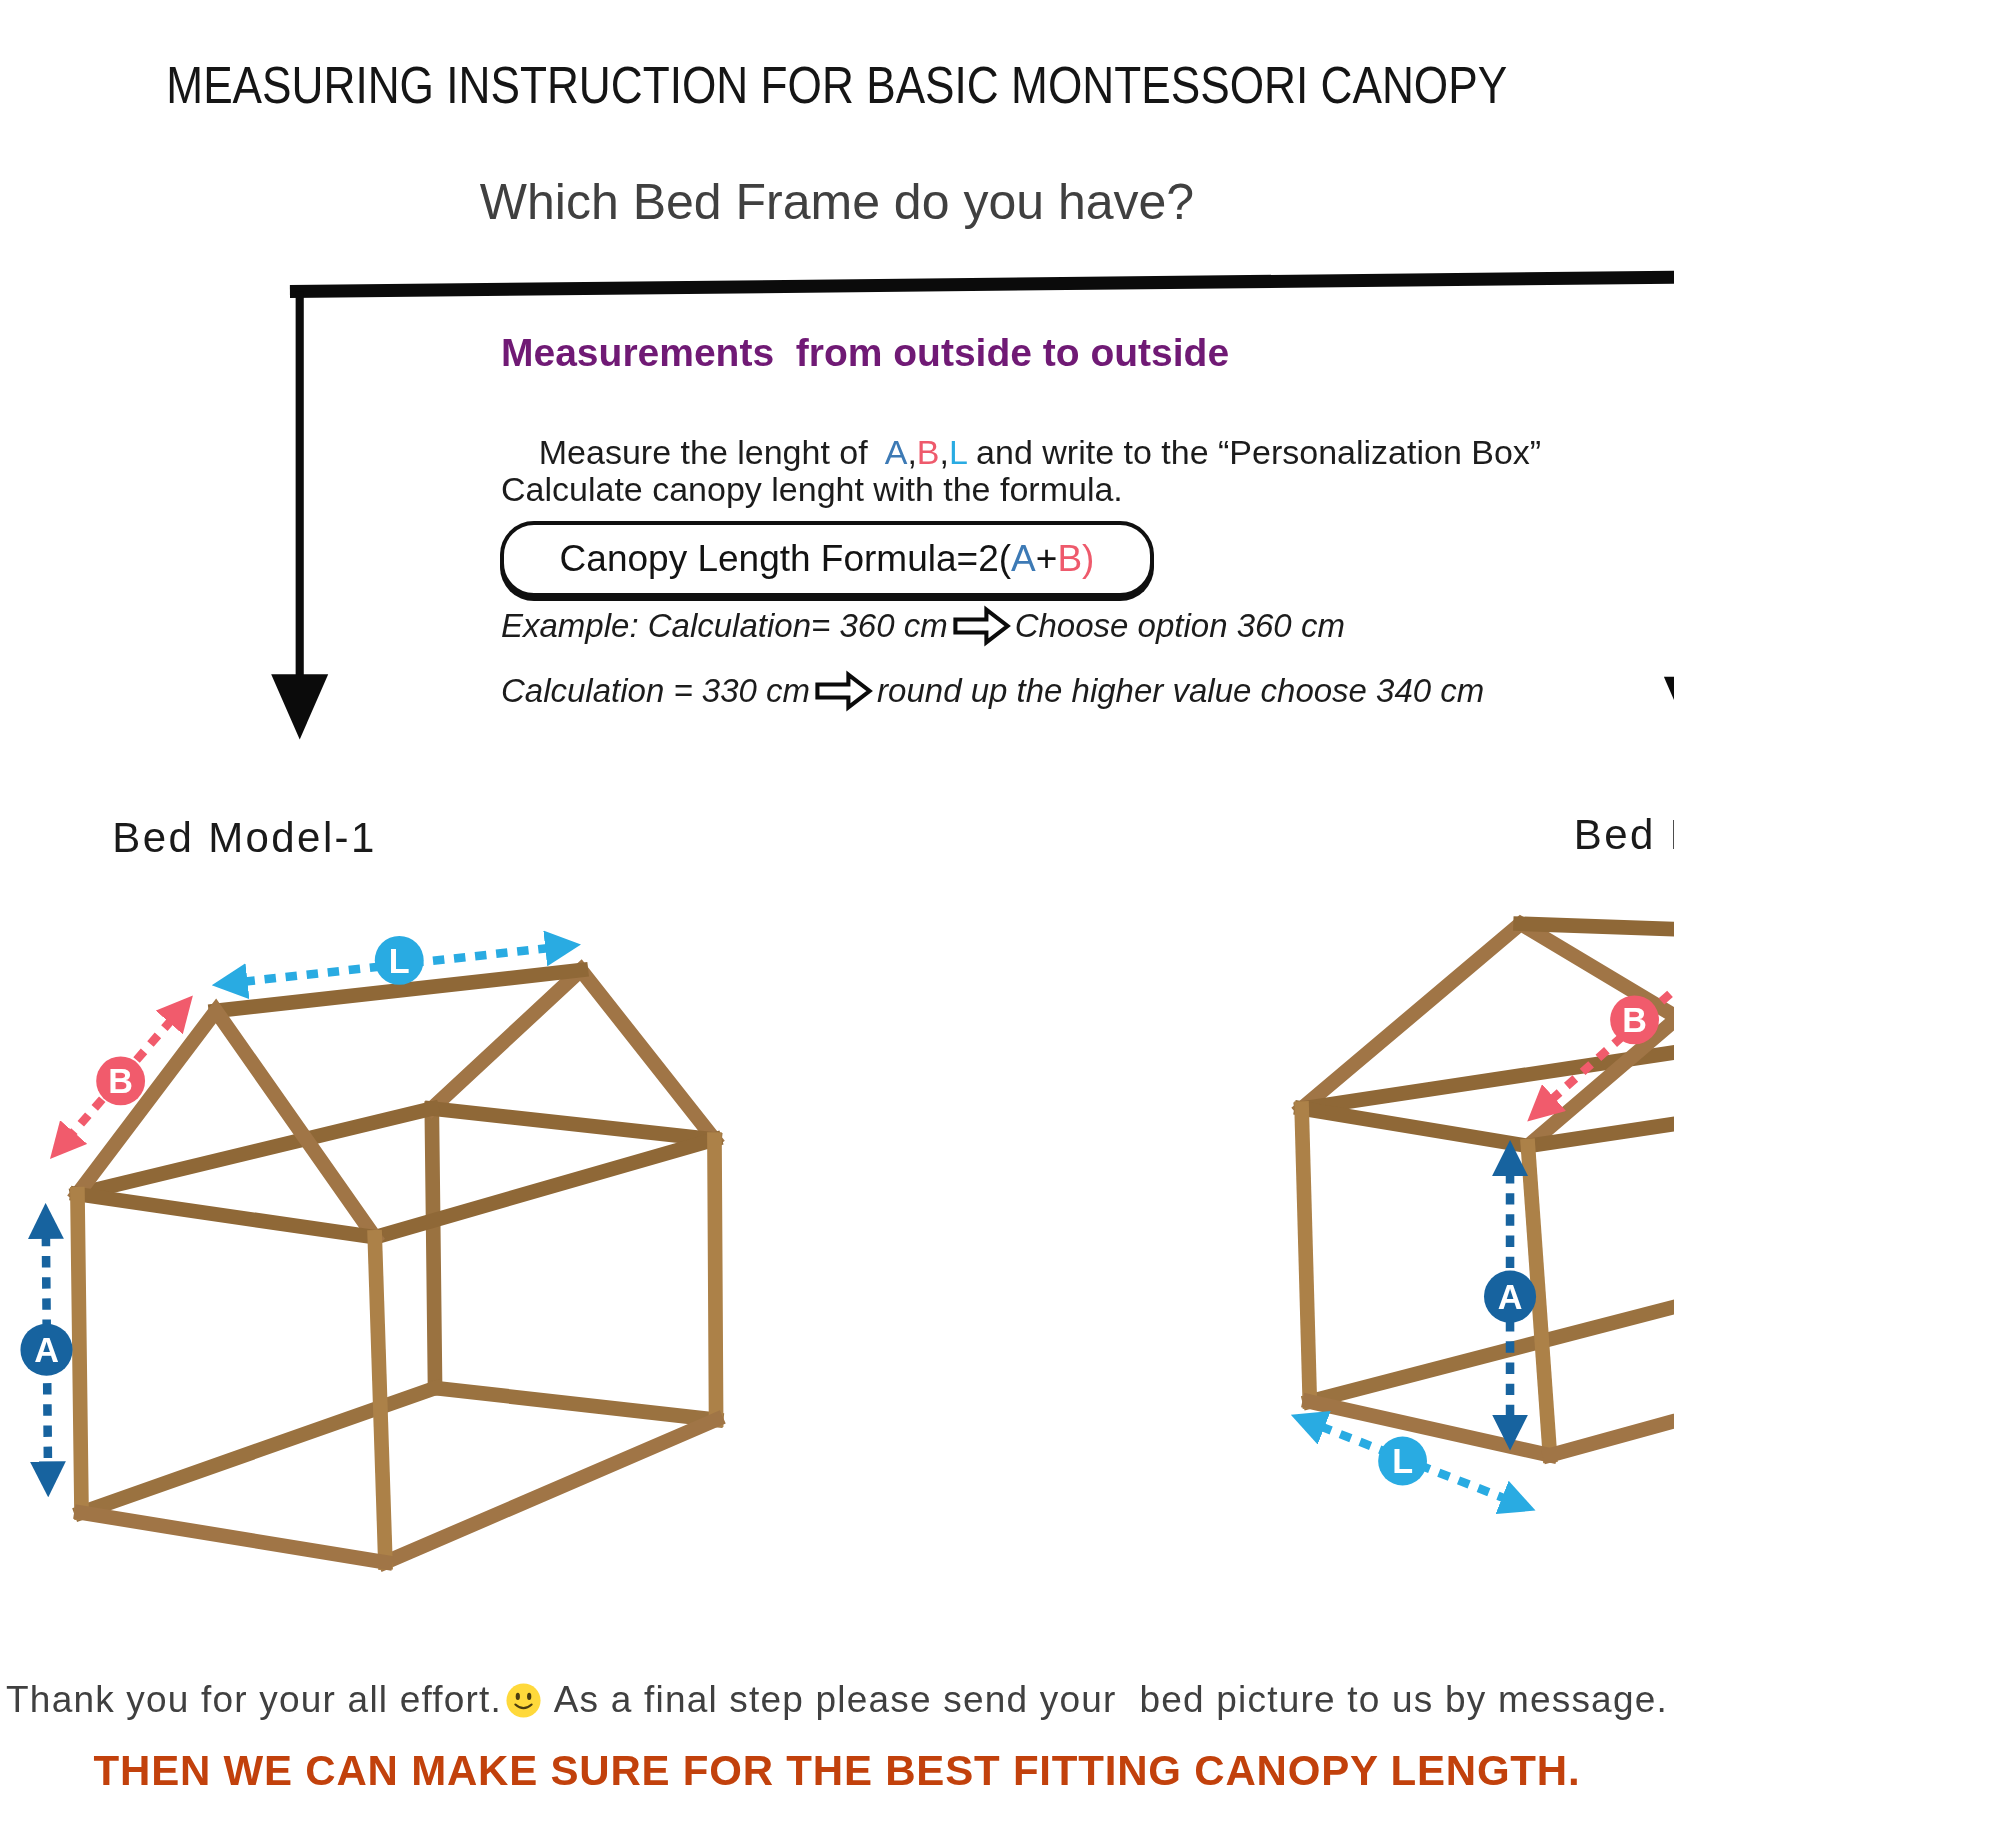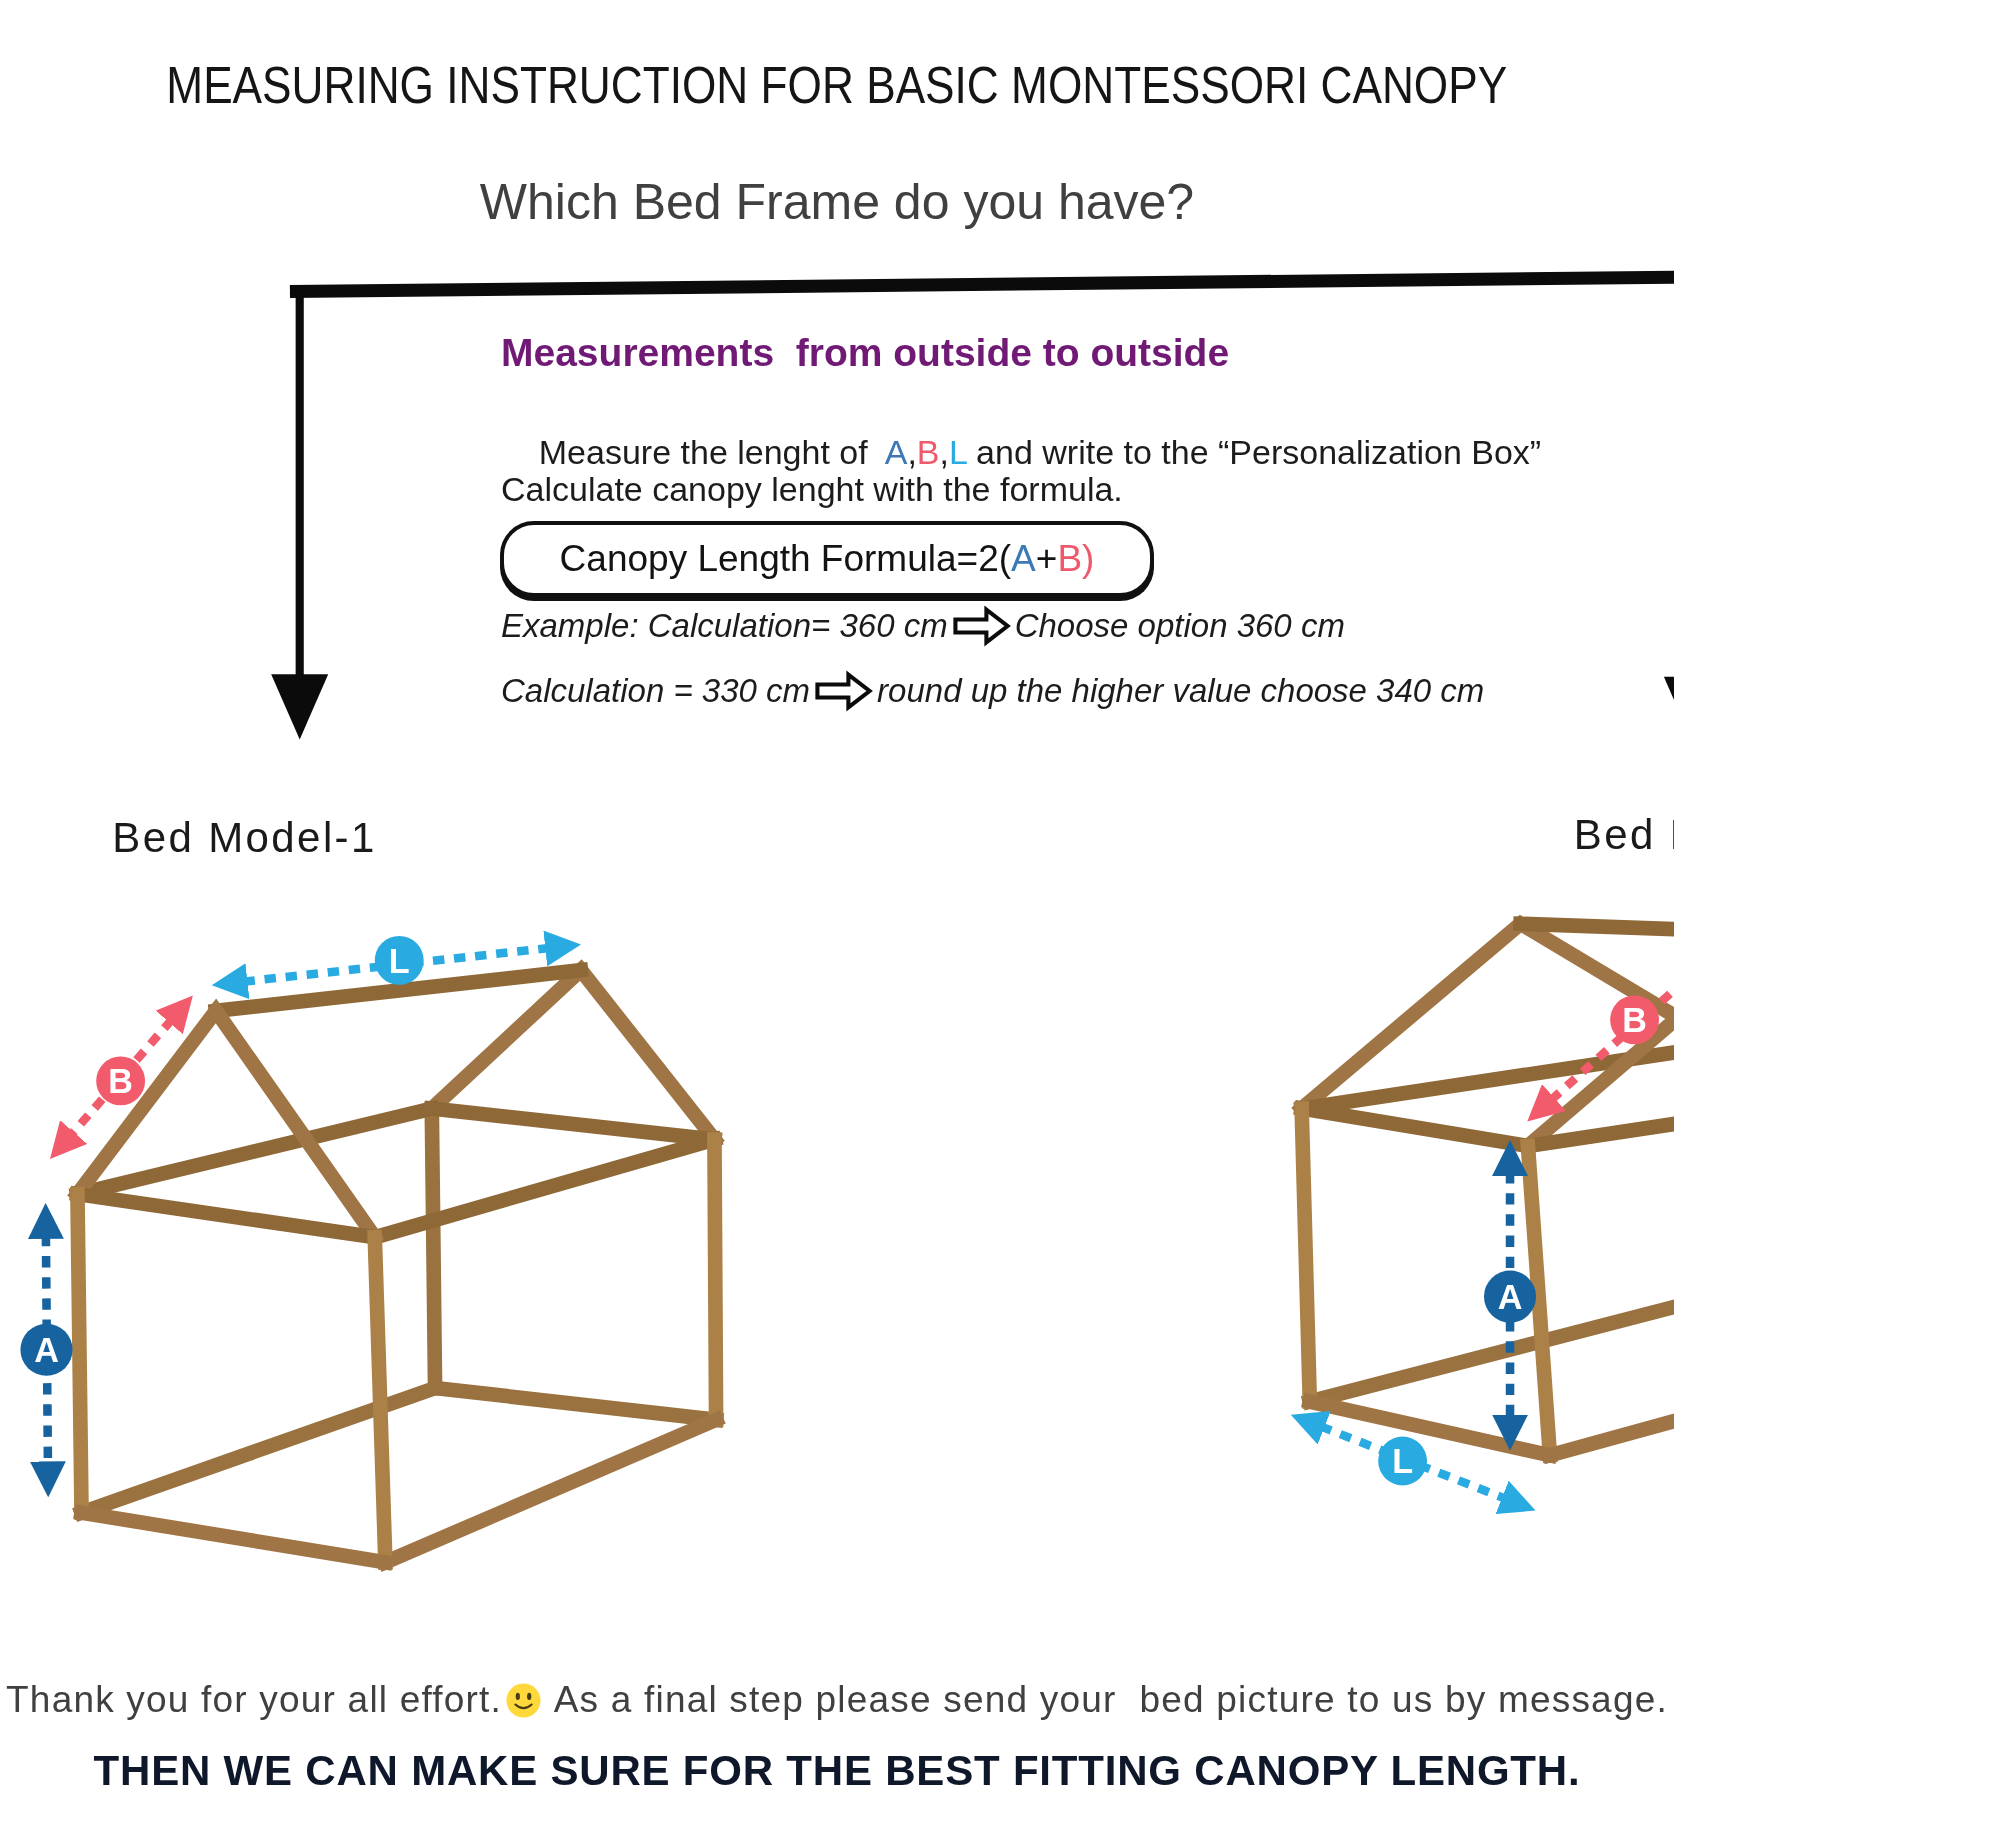--- a/index.html
+++ b/index.html
@@ -30,21 +30,21 @@
   .blockarrow{flex:0 0 auto;display:block;}
 
   .col-a{color:#3D7AB5;} .col-b{color:#EE5A6C;} .col-l{color:#29ABE2;}
 
   .bed-label{font-size:42px;letter-spacing:2.4px;color:#1a1a1a;text-align:center;}
   .lbl1{left:90px;width:309px;top:814px;}
   .lbl2{left:1543px;width:326px;top:811px;}
 
   .footer1{top:1679px;font-size:37px;letter-spacing:1.2px;color:#404040;}
   .footer1 .row{display:inline-flex;align-items:center;}
-  .footer2{top:1747px;font-size:42px;font-weight:bold;letter-spacing:0.8px;color:#0f172a;}
+  .footer2{top:1747px;font-size:42px;font-weight:bold;letter-spacing:0.8px;color:#c2410c;}
 
   svg{display:block;}
   .frame{fill:none;stroke-linecap:square;}
   .wd{stroke:#8F6837;} .wm{stroke:#A07546;} .wl{stroke:#AC8148;} .wb{stroke:#9A7240;}
   .meas{fill:none;stroke-width:10.5;stroke-dasharray:14 12;}
   .mkletter{fill:#fff;font-family:"Liberation Sans",sans-serif;font-weight:bold;
             font-size:42px;text-anchor:middle;}
 </style>
 </head>
 <body>

